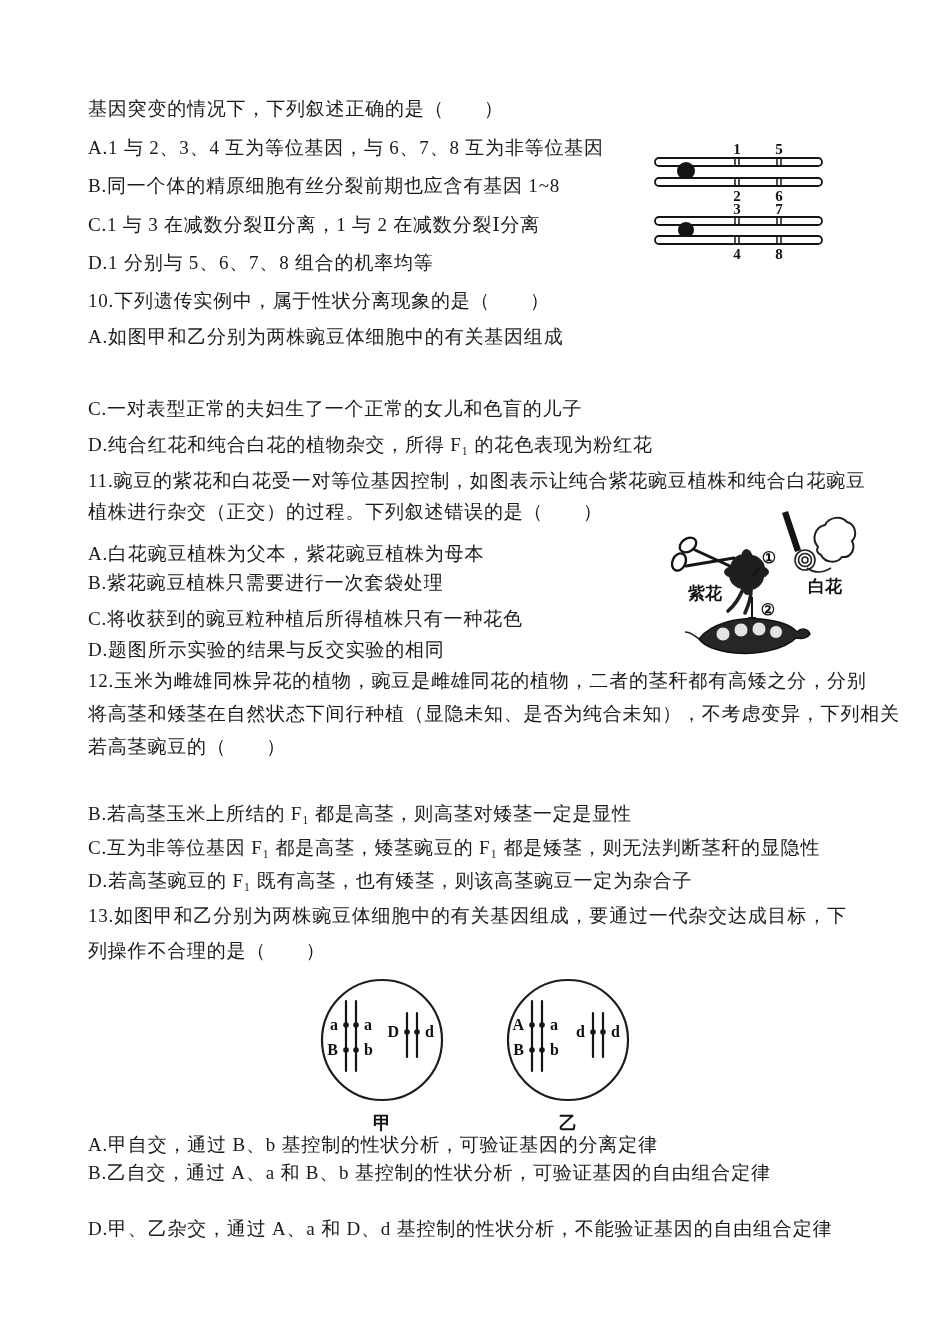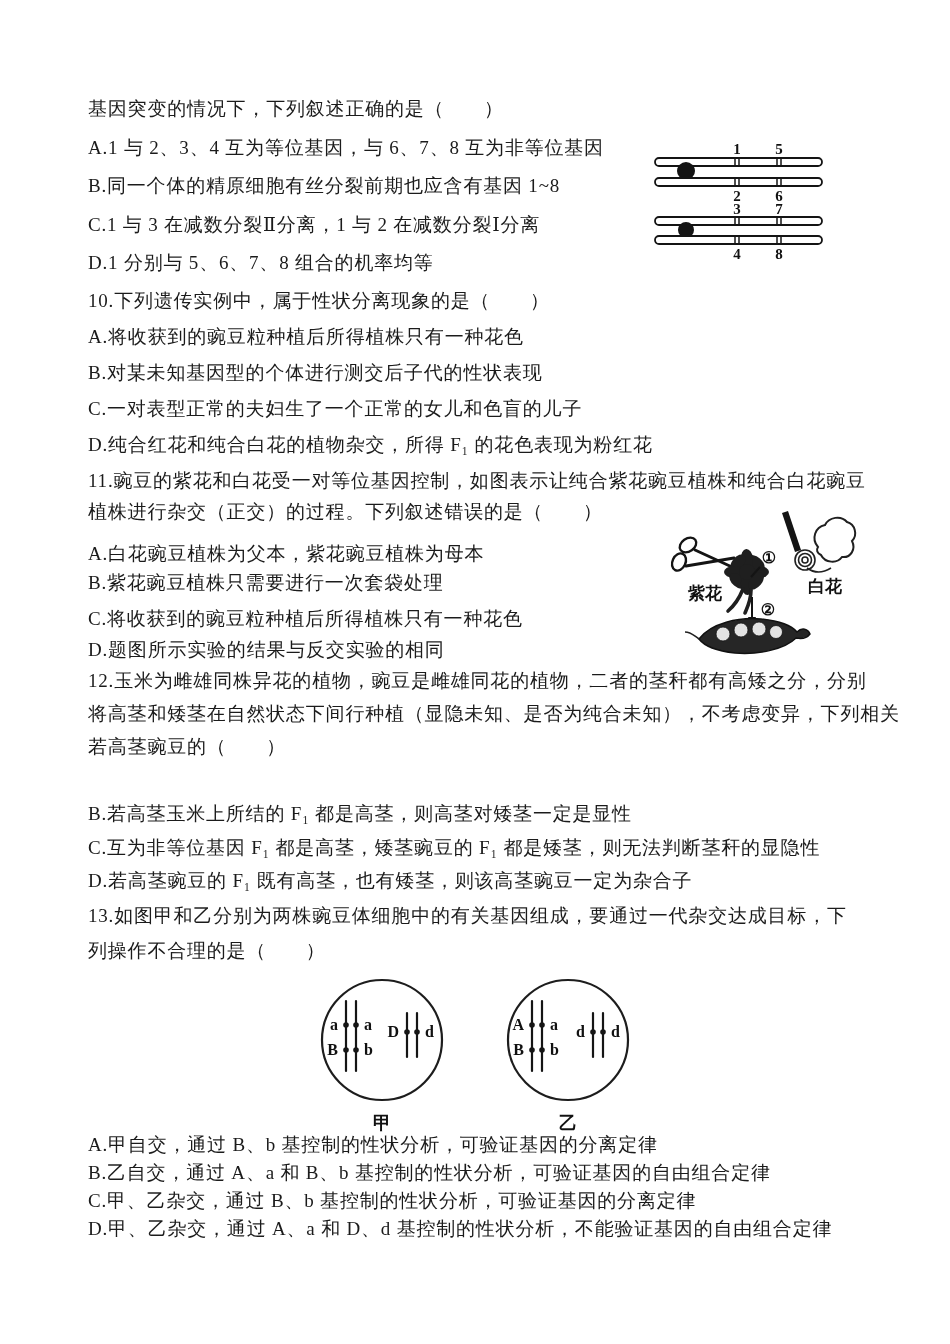--- a/index.html
+++ b/index.html
@@ -77,22 +77,21 @@
     <rect class="bar" x="7" y="96" width="167" height="8" rx="4"></rect>
     <line class="tick" x1="87" y1="96" x2="87" y2="104"></line>
     <line class="tick" x1="91" y1="96" x2="91" y2="104"></line>
     <line class="tick" x1="129" y1="96" x2="129" y2="104"></line>
     <line class="tick" x1="133" y1="96" x2="133" y2="104"></line>
     <text class="num" x="89" y="119">4</text>
     <text class="num" x="131" y="119">8</text>
   </svg>
 
   <div class="tl" style="top:289px">10.下列遗传实例中，属于性状分离现象的是（　　）</div>
-  <div class="tl" style="top:325px">A.将收获到的豌豆粒种植后所得植株只有一种花色</div>
-  <div class="tl" style="top:361px">B.对某未知基因型的个体进行测交后子代的性状表现</div>
+  <div class="tl" style="top:325px">A.如图甲和乙分别为两株豌豆体细胞中的有关基因组成</div>
   <div class="tl" style="top:397px">C.一对表型正常的夫妇生了一个正常的女儿和色盲的儿子</div>
   <div class="tl" style="top:433px">D.纯合红花和纯合白花的植物杂交，所得 F₁ 的花色表现为粉红花</div>
 
   <div class="tl" style="top:469px">11.豌豆的紫花和白花受一对等位基因控制，如图表示让纯合紫花豌豆植株和纯合白花豌豆</div>
   <div class="tl" style="top:500px">植株进行杂交（正交）的过程。下列叙述错误的是（　　）</div>
   <div class="tl" style="top:542px">A.白花豌豆植株为父本，紫花豌豆植株为母本</div>
   <div class="tl" style="top:571px">B.紫花豌豆植株只需要进行一次套袋处理</div>
   <div class="tl" style="top:607px">C.将收获到的豌豆粒种植后所得植株只有一种花色</div>
   <div class="tl" style="top:638px">D.题图所示实验的结果与反交实验的相同</div>
 
@@ -199,16 +198,15 @@
       <circle class="gdot" cx="301" cy="69" r="2.8"></circle>
       <circle class="gdot" cx="311" cy="69" r="2.8"></circle>
       <text class="gene" x="293" y="74" text-anchor="end">d</text>
       <text class="gene" x="319" y="74" text-anchor="start">d</text>
       <text class="cellname" x="276" y="166">乙</text>
     </g>
   </svg>
 
   <div class="tl" style="top:1133px">A.甲自交，通过 B、b 基控制的性状分析，可验证基因的分离定律</div>
   <div class="tl" style="top:1161px">B.乙自交，通过 A、a 和 B、b 基控制的性状分析，可验证基因的自由组合定律</div>
-  <div class="tl" style="top:1189px">C.甲、乙杂交，通过 B、b 基控制的性状分析，可验证基因的分离定律</div>
   <div class="tl" style="top:1217px">D.甲、乙杂交，通过 A、a 和 D、d 基控制的性状分析，不能验证基因的自由组合定律</div>
 
 </div>
 
 </body></html>

